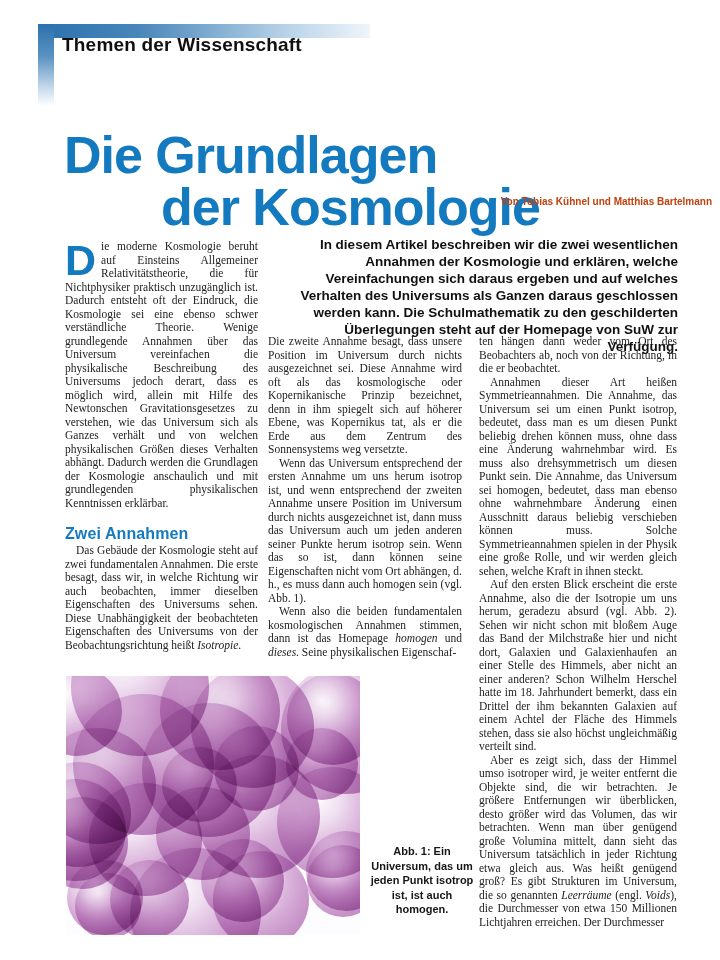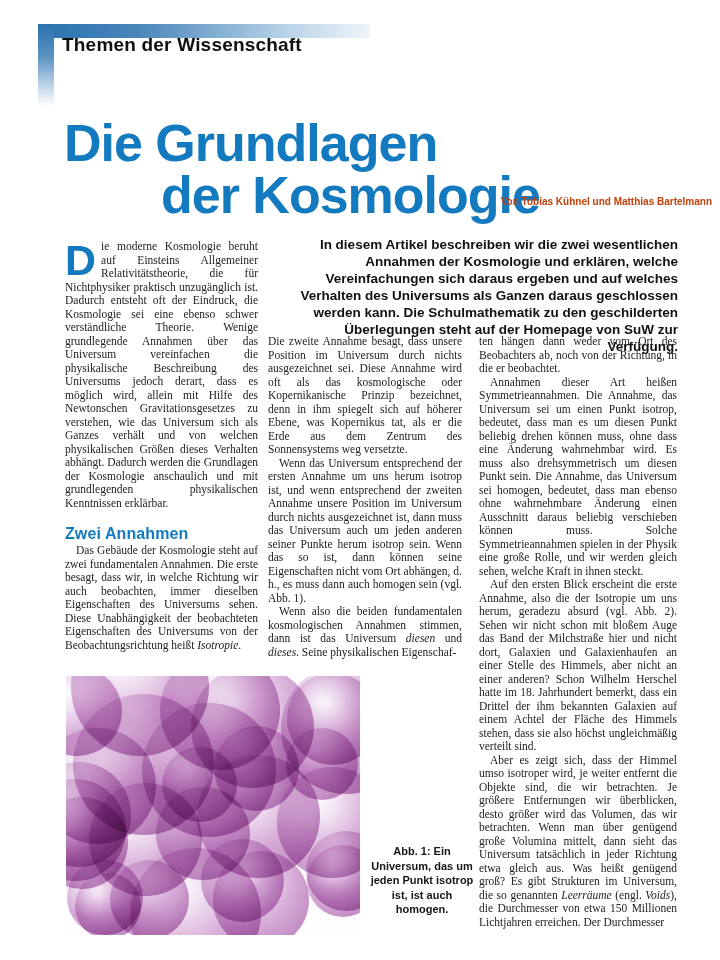--- a/index.html
+++ b/index.html
@@ -6,21 +6,21 @@
   .page{
     position:relative;width:720px;height:960px;background:#ffffff;
     font-family:"Liberation Sans",sans-serif;overflow:hidden;padding-left:35px;
     --accent:#147abf;--band:#2b71ad;--ink:#1b1b1b;
   }
   .band-h{position:absolute;left:38px;top:24px;width:332px;height:14px;
     background:linear-gradient(to right,var(--band) 0%,#4886ba 30%,#b9d3e8 75%,#eff5fa 100%);}
   .band-v{position:absolute;left:38px;top:24px;width:16px;height:82px;
     background:linear-gradient(to bottom,var(--band) 0%,#5b93c2 40%,#c6daec 78%,rgba(255,255,255,0) 100%);}
   .kicker{position:absolute;left:62px;top:34px;font-size:19px;font-weight:bold;color:#101010;letter-spacing:0.2px;}
-  .title{position:absolute;left:64px;top:82px;color:var(--accent);font-weight:bold;
+  .title{position:absolute;left:64px;top:94px;color:var(--accent);font-weight:bold;
     font-size:52px;line-height:52px;letter-spacing:-1px;white-space:nowrap;}
   .title .line2{display:block;margin-left:97px;}
   .byline{position:absolute;right:43px;top:196px;font-size:10px;font-weight:bold;color:#c2410c;}
   .intro{position:absolute;left:272px;top:236px;width:406px;
     font-size:13.5px;line-height:17px;font-weight:bold;color:#111;text-align:right;}
   .col{position:absolute;color:#222;}
   .col p{margin:0;font-family:"Liberation Serif",serif;font-size:11.5px;line-height:13.5px;text-align:justify;}
   .col p.indent{text-indent:11px;}
   .col-left{left:65px;top:240px;width:193px;}
   .col-mid{left:268px;top:335px;width:194px;}
@@ -54,21 +54,21 @@
 
   <div class="col col-left">
     <p><span class="dropcap">D</span><span>ie moderne Kosmologie beruht auf Einsteins Allgemeiner Relativitätstheorie, die für Nichtphysiker praktisch unzugänglich ist. Dadurch entsteht oft der Eindruck, die Kosmologie sei eine ebenso schwer verständliche Theorie. Wenige grundlegende Annahmen über das Universum vereinfachen die physikalische Beschreibung des Universums jedoch derart, dass es möglich wird, allein mit Hilfe des Newtonschen Gravitationsgesetzes zu verstehen, wie das Universum sich als Ganzes verhält und von welchen physikalischen Größen dieses Verhalten abhängt. Dadurch werden die Grundlagen der Kosmologie anschaulich und mit grundlegenden physikalischen Kenntnissen erklärbar.</span></p>
     <h2 class="section-heading">Zwei Annahmen</h2>
     <p class="indent"><span>Das Gebäude der Kosmologie steht auf zwei fundamentalen Annahmen. Die erste besagt, dass wir, in welche Richtung wir auch beobachten, immer dieselben Eigenschaften des Universums sehen. Diese Unabhängigkeit der beobachteten Eigenschaften des Universums von der Beobachtungsrichtung heißt </span><em>Isotropie</em><span>.</span></p>
   </div>
 
   <div class="col col-mid">
     <p>Die zweite Annahme besagt, dass unsere Position im Universum durch nichts ausgezeichnet sei. Diese Annahme wird oft als das kosmologische oder Kopernikanische Prinzip bezeichnet, denn in ihm spiegelt sich auf höherer Ebene, was Kopernikus tat, als er die Erde aus dem Zentrum des Sonnensystems weg versetzte.</p>
     <p class="indent">Wenn das Universum entsprechend der ersten Annahme um uns herum isotrop ist, und wenn entsprechend der zweiten Annahme unsere Position im Universum durch nichts ausgezeichnet ist, dann muss das Universum auch um jeden anderen seiner Punkte herum isotrop sein. Wenn das so ist, dann können seine Eigenschaften nicht vom Ort abhängen, d. h., es muss dann auch homogen sein (vgl. Abb. 1).</p>
-    <p class="indent"><span>Wenn also die beiden fundamentalen kosmologischen Annahmen stimmen, dann ist das Universum </span><em>diesen</em><span> und </span><em>dieses</em><span>. Seine physikalischen Eigenschaf-</span></p>
+    <p class="indent"><span>Wenn also die beiden fundamentalen kosmologischen Annahmen stimmen, dann ist das Homepage </span><em>homogen</em><span> und </span><em>dieses</em><span>. Seine physikalischen Eigenschaf-</span></p>
   </div>
 
   <div class="col col-right">
     <p>ten hängen dann weder vom Ort des Beobachters ab, noch von der Richtung, in die er beobachtet.</p>
     <p class="indent">Annahmen dieser Art heißen Symmetrieannahmen. Die Annahme, das Universum sei um einen Punkt isotrop, bedeutet, dass man es um diesen Punkt beliebig drehen können muss, ohne dass eine Änderung wahrnehmbar wird. Es muss also drehsymmetrisch um diesen Punkt sein. Die Annahme, das Universum sei homogen, bedeutet, dass man ebenso ohne wahrnehmbare Änderung einen Ausschnitt daraus beliebig verschieben können muss. Solche Symmetrieannahmen spielen in der Physik eine große Rolle, und wir werden gleich sehen, welche Kraft in ihnen steckt.</p>
     <p class="indent">Auf den ersten Blick erscheint die erste Annahme, also die der Isotropie um uns herum, geradezu absurd (vgl. Abb. 2). Sehen wir nicht schon mit bloßem Auge das Band der Milchstraße hier und nicht dort, Galaxien und Galaxienhaufen an einer Stelle des Himmels, aber nicht an einer anderen? Schon Wilhelm Herschel hatte im 18. Jahrhundert bemerkt, dass ein Drittel der ihm bekannten Galaxien auf einem Achtel der Fläche des Himmels stehen, dass sie also höchst ungleichmäßig verteilt sind.</p>
     <p class="indent"><span>Aber es zeigt sich, dass der Himmel umso isotroper wird, je weiter entfernt die Objekte sind, die wir betrachten. Je größere Entfernungen wir überblicken, desto größer wird das Volumen, das wir betrachten. Wenn man über genügend große Volumina mittelt, dann sieht das Universum tatsächlich in jeder Richtung etwa gleich aus. Was heißt genügend groß? Es gibt Strukturen im Universum, die so genannten </span><em>Leerräume</em><span> (engl. </span><em>Voids</em><span>), die Durchmesser von etwa 150 Millionen Lichtjahren erreichen. Der Durchmesser</span></p>
   </div>
 
   <div class="figure">

